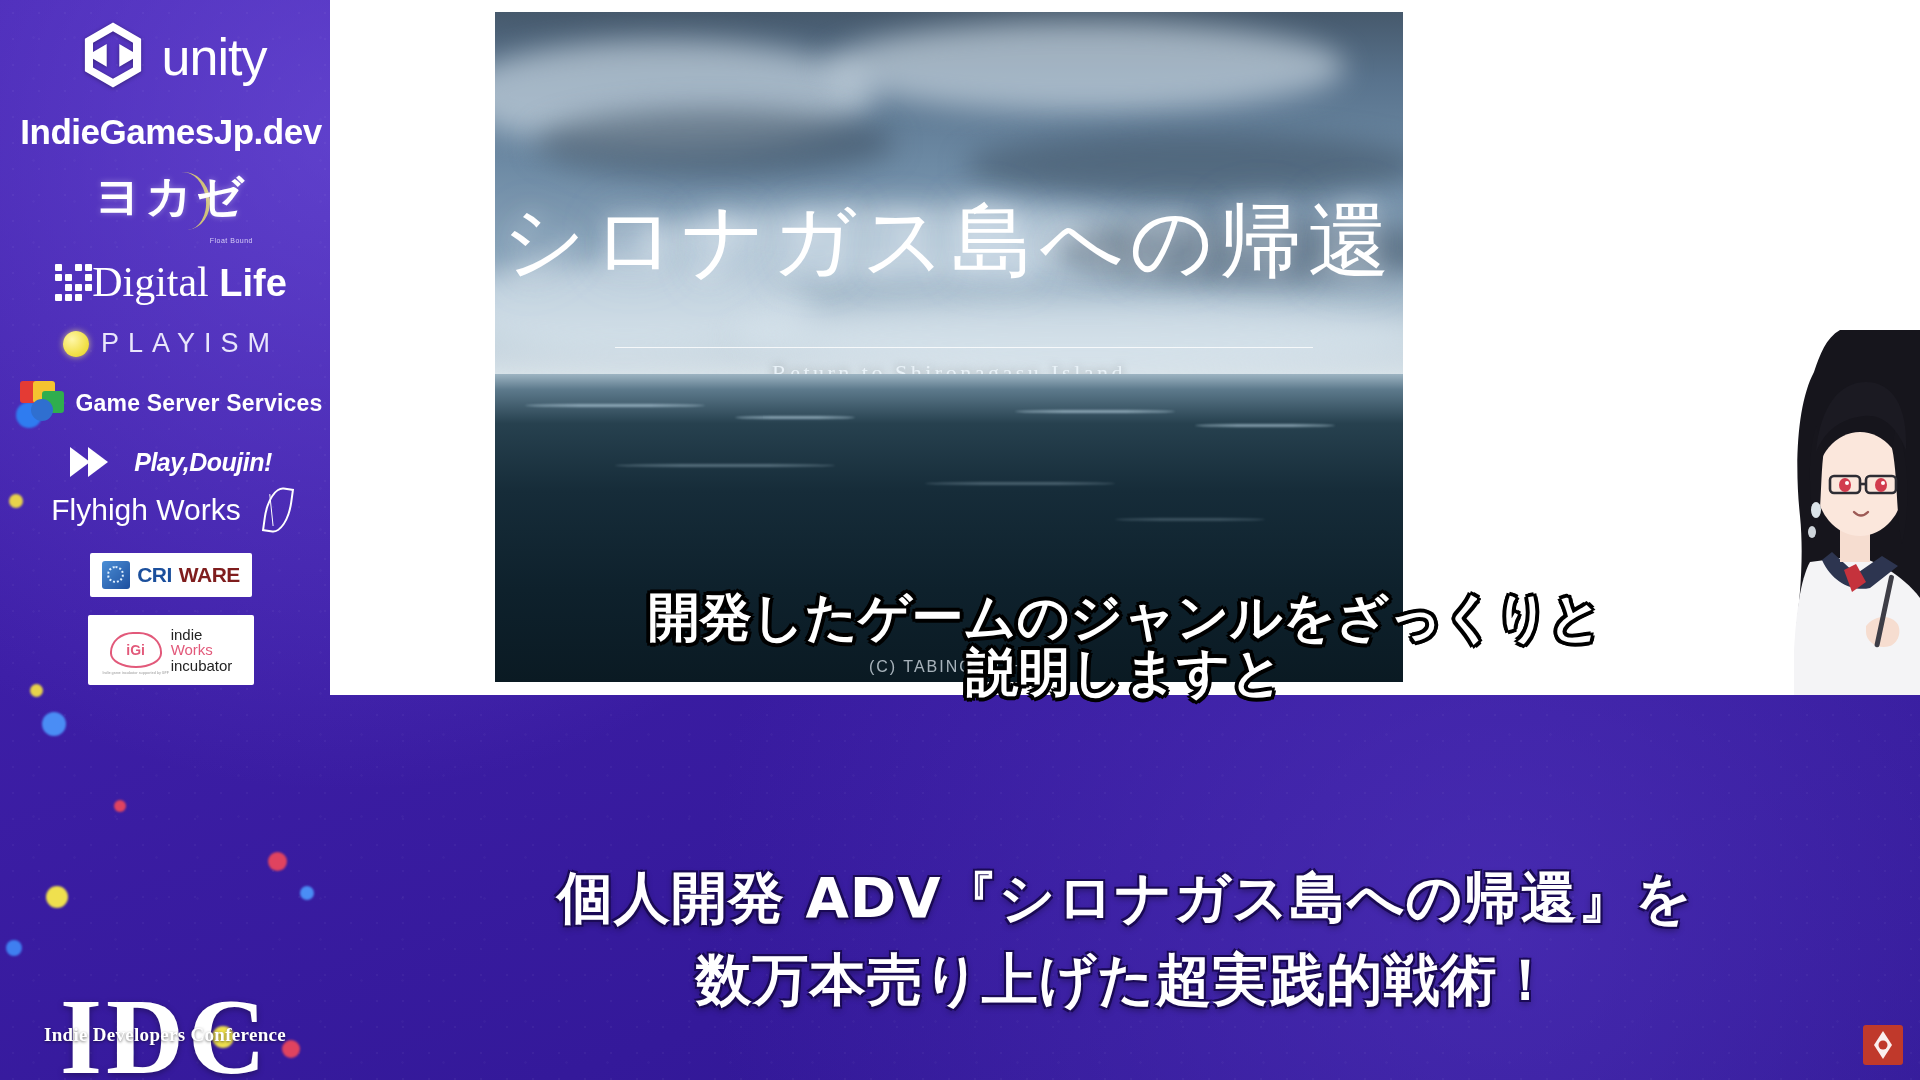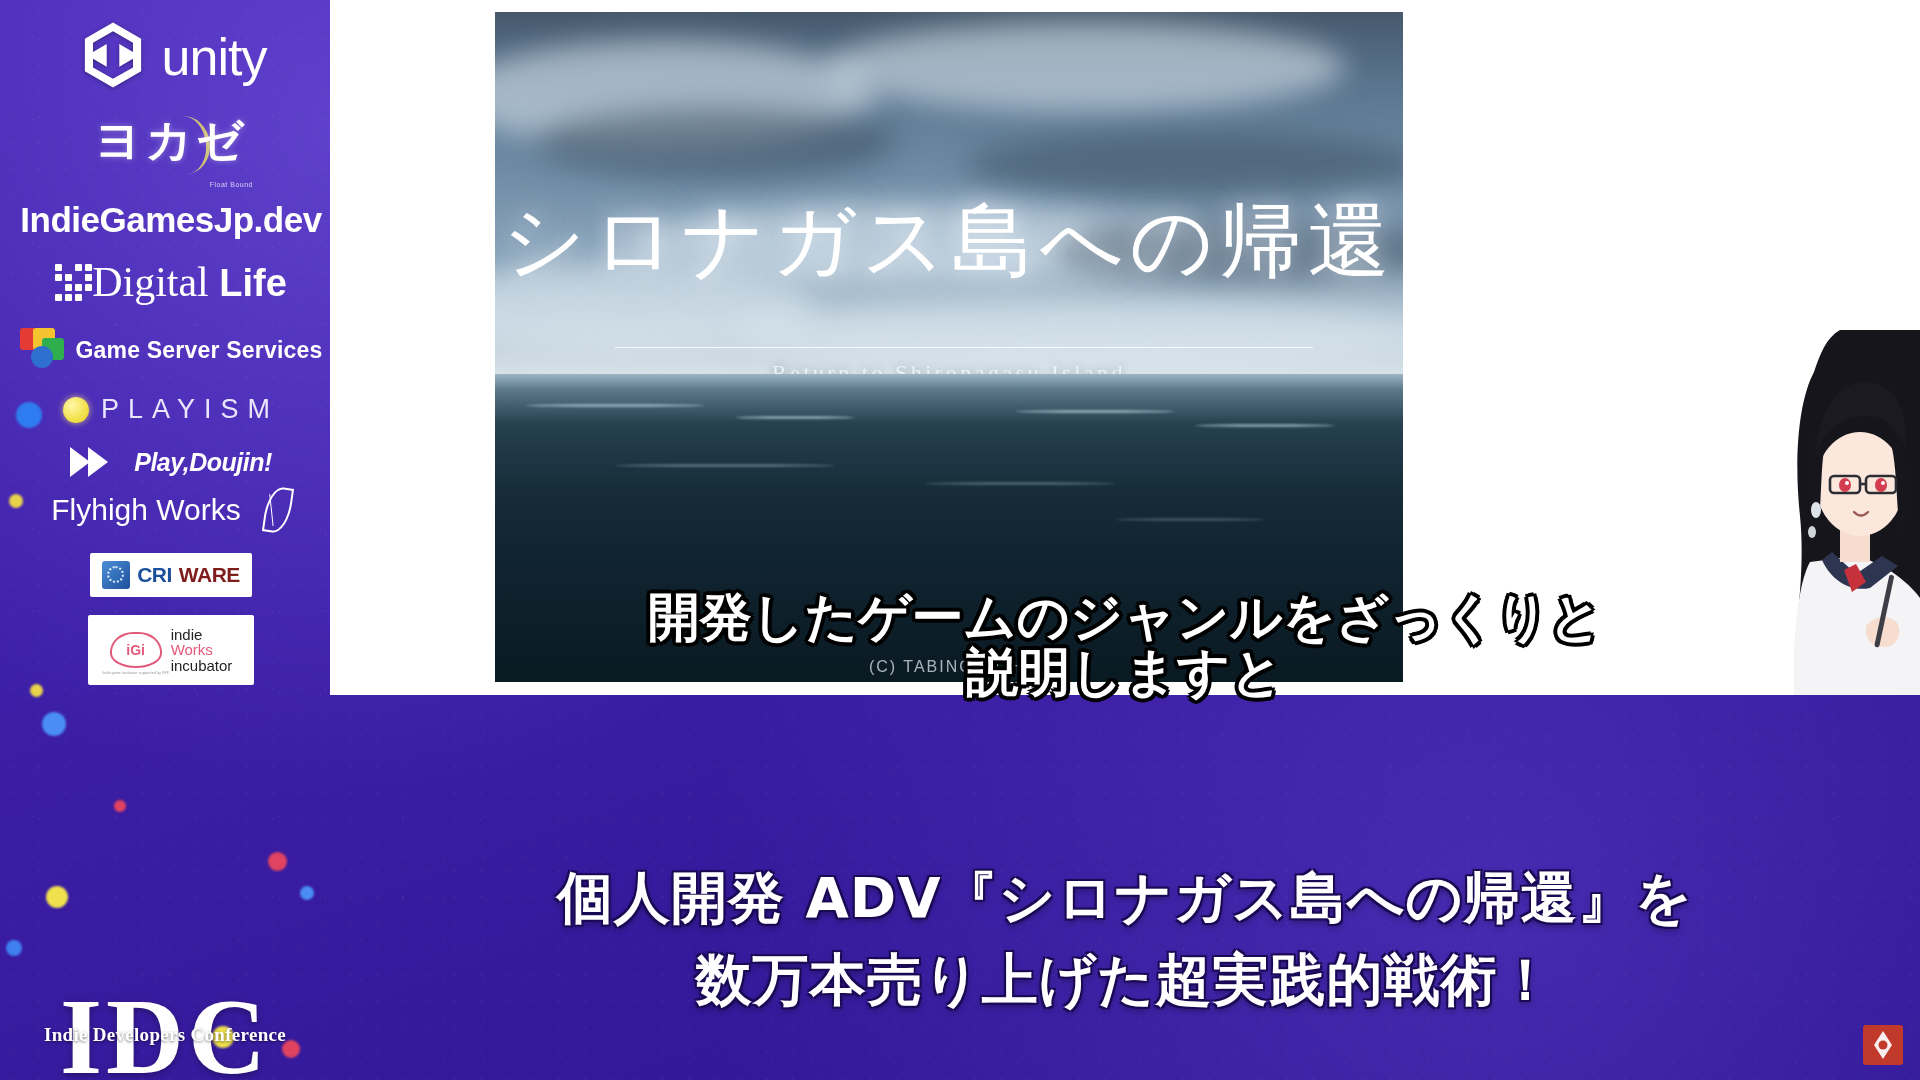--- a/index.html
+++ b/index.html
@@ -284,32 +284,32 @@
             <path fill="#ffffff" d="M50 6 L88 28 L88 72 L50 94 L12 72 L12 28 Z
                                      M50 18 L23 33.5 L23 46 L41.5 35 L41.5 66 L23 55 L23 67 L50 82
                                      L77 67 L77 55 L58.5 66 L58.5 35 L77 46 L77 33.5 Z"></path>
           </svg>
         </span>
         <span class="word">unity</span>
       </div>
     </div>
 
     <div class="logo-row">
+      <div class="igjp">IndieGamesJp.dev</div>
+    </div>
+
+    <div class="logo-row">
       <div class="yokaze">
         <div class="swoosh"></div>
         <div class="jp">ヨカゼ</div>
         <div class="tiny">Float Bound</div>
       </div>
     </div>
 
     <div class="logo-row">
-      <div class="igjp">IndieGamesJp.dev</div>
-    </div>
-
-    <div class="logo-row">
       <div class="dlife">
         <span class="dots">
           <i></i>
             <i class="off"></i>
             <i></i>
             <i></i>
           <i></i>
             <i></i>
             <i class="off"></i>
             <i></i>
@@ -319,39 +319,39 @@
             <i></i>
           <i></i>
             <i></i>
             <i></i>
             <i class="off"></i>
         </span>
         <span class="txt">
           <span>Digital</span>
           <b>Life</b>
         </span>
+      </div>
+    </div>
+
+    <div class="logo-row">
+      <div class="playism">
+        <span class="ball"></span>
+        <span class="word">PLAYISM</span>
       </div>
     </div>
 
     <div class="logo-row">
       <div class="gss">
         <span class="cube">
           <span class="r"></span>
             <span class="y"></span>
             <span class="g"></span>
             <span class="b"></span>
         </span>
         <span class="word">Game Server Services</span>
-      </div>
-    </div>
-
-    <div class="logo-row">
-      <div class="playism">
-        <span class="ball"></span>
-        <span class="word">PLAYISM</span>
       </div>
     </div>
 
     <div class="logo-row">
       <div class="pdj">
         <span class="mark">
           <span class="t1"></span>
             <span class="t2"></span>
         </span>
         <span class="word">Play,Doujin!</span>

